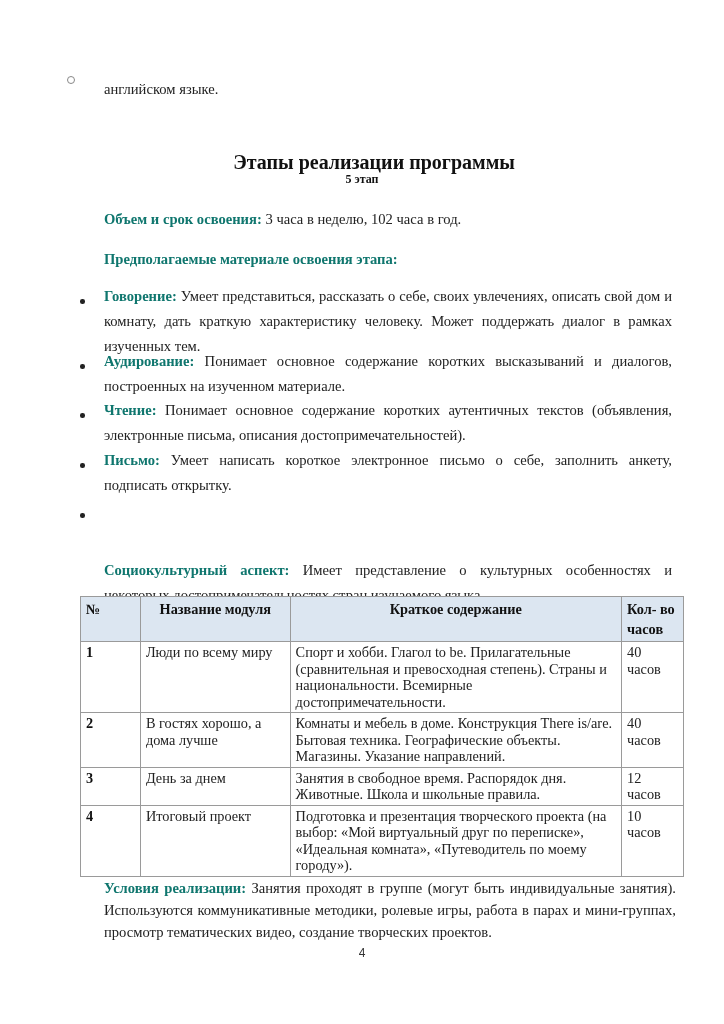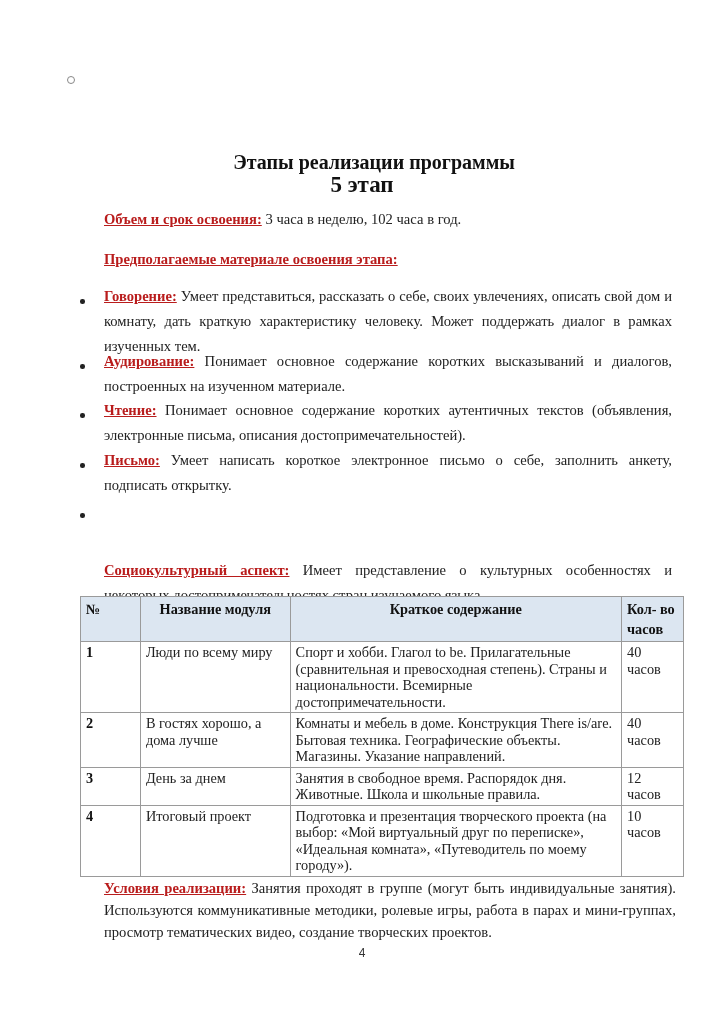--- a/index.html
+++ b/index.html
@@ -2,21 +2,21 @@
 <html><head>
 <meta charset="utf-8">
 <style>
   html, body { margin: 0; padding: 0; background: #ffffff; }
   body {
     width: 724px; height: 1024px; position: relative; overflow: hidden;
     font-family: "Liberation Serif", serif; color: #222; font-size: 14.6px;
   }
   .abs { position: absolute; }
   .para { position: absolute; left: 104px; width: 568px; line-height: 24px; text-align: justify; }
-  .bold { font-weight: bold; color: #b91c1c; text-decoration: underline; }
+  .bold { font-weight: bold; color: #0f766e; }
   .center { position: absolute; left: 0; width: 724px; text-align: center; font-weight: bold; color: #111; }
   .circle-bullet {
     position: absolute; left: 67px; width: 6px; height: 6px; border: 1px solid #888; border-radius: 50%;
   }
   .dot-bullet {
     position: absolute; left: 80px; width: 4.5px; height: 4.5px; background: #222; border-radius: 50%;
   }
   .item { position: absolute; left: 104px; width: 568px; line-height: 25px; text-align: justify; text-align-last: left; }
   table.course {
     position: absolute; left: 80px; top: 596px; width: 604px;
@@ -28,24 +28,25 @@
   table.course th { background: #dce6f1; font-weight: bold; color: #111; line-height: 20px; padding-top: 2px; padding-bottom: 2px; }
   table.course th.c { text-align: center; }
   table.course td.num { font-weight: bold; color: #111; }
   .page-num { position: absolute; left: 0; width: 724px; top: 946px; text-align: center; font-family: "Liberation Sans", sans-serif; font-size: 12px; color: #333; }
 </style>
 </head>
 <body>
 
 <span class="circle-bullet" style="top:76px;"></span>
 <div class="abs" style="left:104px; top:68px; width:580px; line-height:24px;">
+  <div style="margin-top:9px;">английском языке.</div>
 </div>
 
 <div class="center" style="top:151px; font-size:20px;padding-left:12px;">Этапы реализации программы</div>
-<div class="center" style="top:172px; font-size:23px;">5 этап</div>
+<div class="center" style="top:172px; font-size:12px;">5 этап</div>
 
 <div class="para" style="top:207px;">
   <span class="bold">Объем и срок освоения:</span><span> 3 часа в неделю, 102 часа в год.</span>
 </div>
 
 <div class="para bold" style="top:247px;">Предполагаемые материале освоения этапа:</div>
 
 <span class="dot-bullet" style="top:299px;"></span>
 <div class="item" style="top:284px; line-height:25px;">
   <span class="bold">Говорение:</span><span> Умеет представиться, рассказать о себе, своих увлечениях, описать свой дом и комнату, дать краткую характеристику человеку. Может поддержать диалог в рамках изученных тем.</span>

